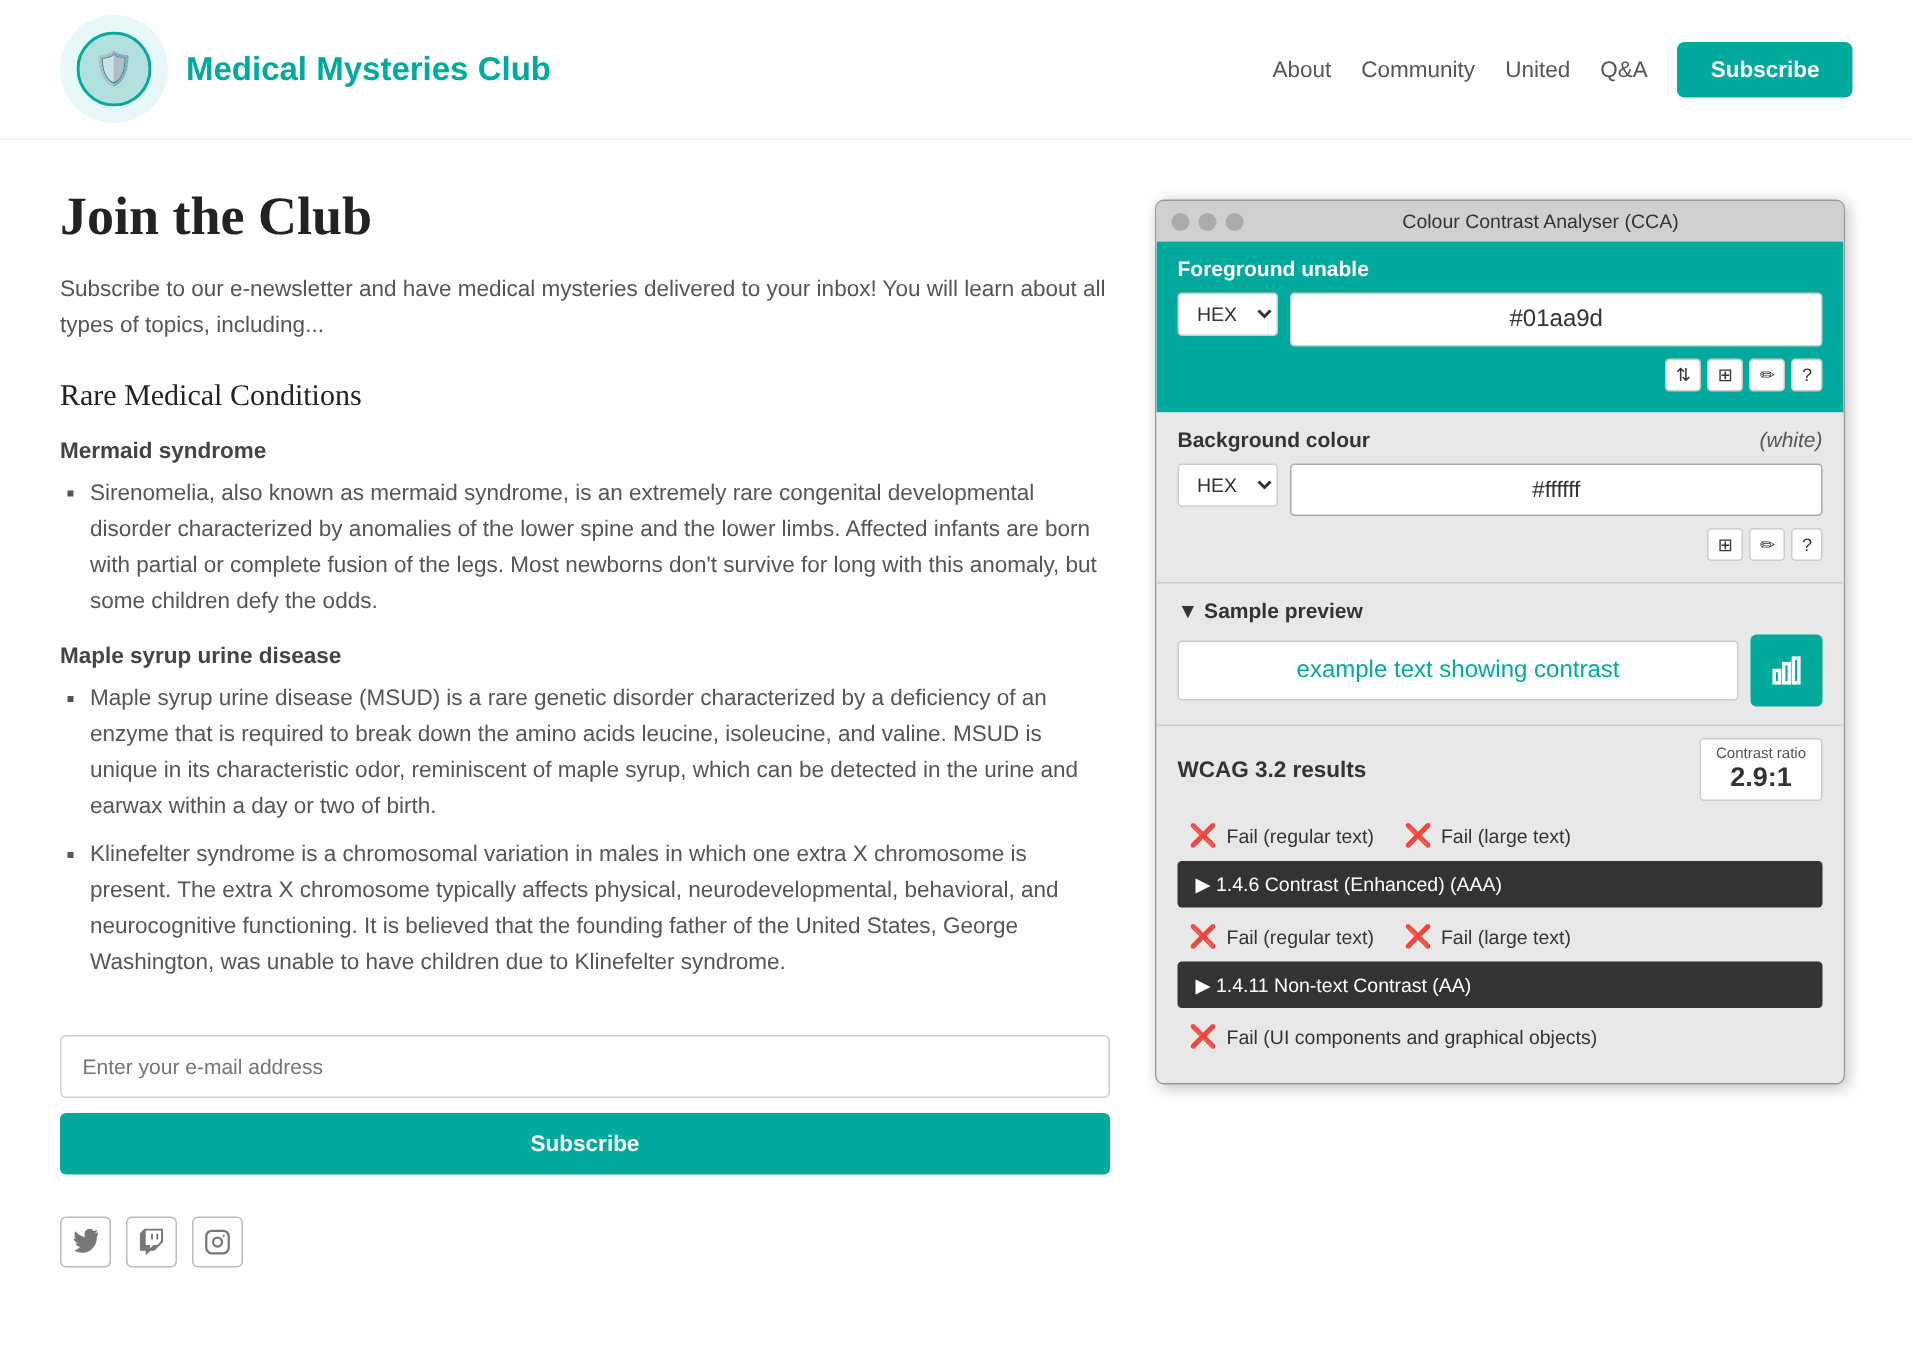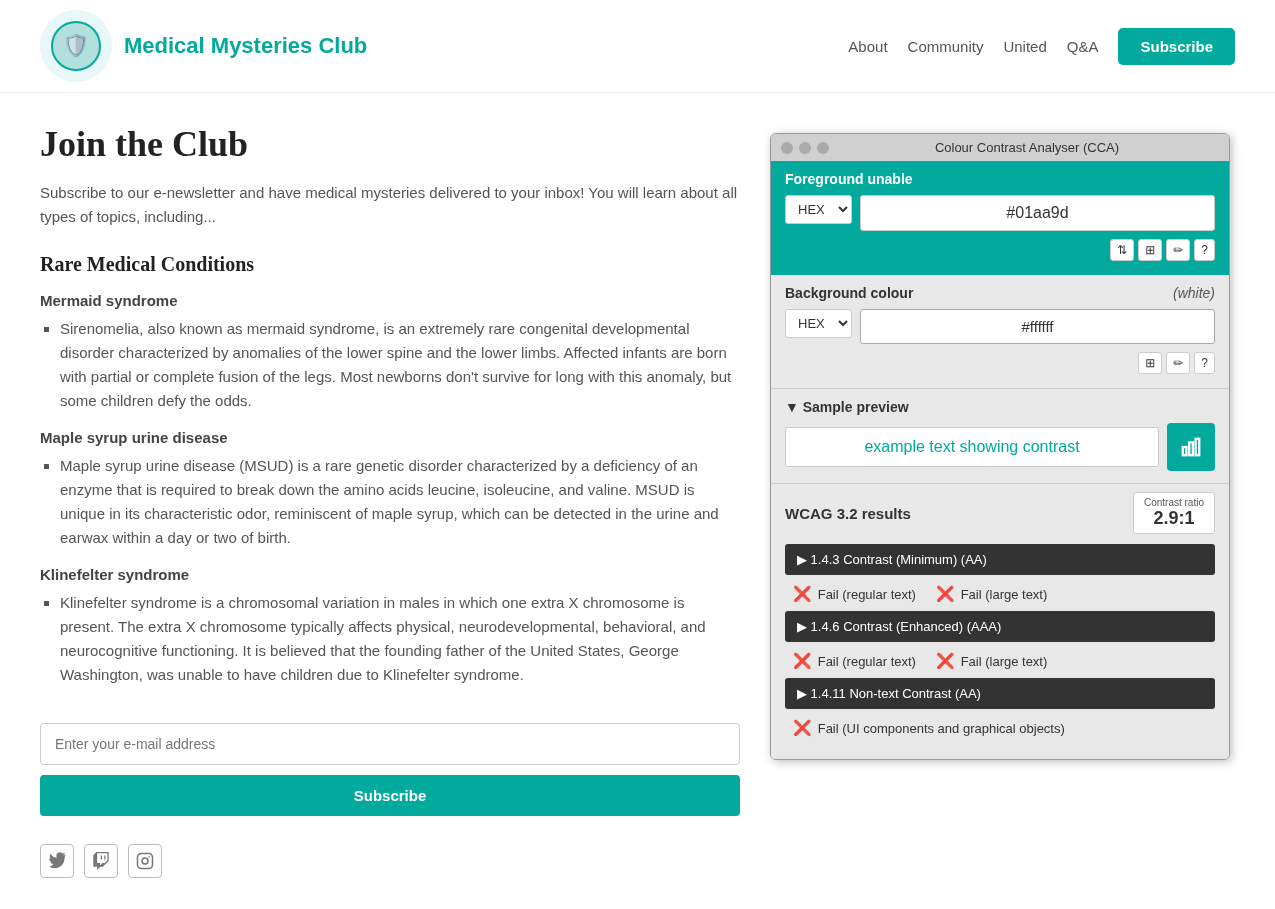--- a/index.html
+++ b/index.html
@@ -71,21 +71,21 @@
       margin-bottom: 16px;
       font-family: Georgia, serif;
     }
     .intro-text {
       color: #555;
       margin-bottom: 24px;
       line-height: 1.6;
     }
     .section-heading {
       font-size: 20px;
-      font-weight: bold;
+      font-weight: normal;
       color: #222;
       margin-bottom: 16px;
       font-family: Georgia, serif;
     }
     .condition-title {
       font-size: 15px;
       font-weight: bold;
       color: #444;
       margin-bottom: 8px;
       margin-top: 16px;
@@ -408,21 +408,20 @@
     </div>
 
     <div>
       <p class="condition-title">Maple syrup urine disease</p>
       <ul class="condition-list">
         <li>Maple syrup urine disease (MSUD) is a rare genetic disorder characterized by a deficiency of an enzyme that is required to break down the amino acids leucine, isoleucine, and valine. MSUD is unique in its characteristic odor, reminiscent of maple syrup, which can be detected in the urine and earwax within a day or two of birth.</li>
       </ul>
     </div>
 
     <div>
-      <p class="condition-title">Klinefelter syndrome</p>
       <ul class="condition-list">
         <li>Klinefelter syndrome is a chromosomal variation in males in which one extra X chromosome is present. The extra X chromosome typically affects physical, neurodevelopmental, behavioral, and neurocognitive functioning. It is believed that the founding father of the United States, George Washington, was unable to have children due to Klinefelter syndrome.</li>
       </ul>
     </div>
 
     <div class="subscribe-area">
       <input class="email-input" type="text" placeholder="Enter your e-mail address" style="">
       <button class="subscribe-btn">Subscribe</button>
     </div>
 
@@ -509,23 +508,20 @@
 
     <div class="cca-wcag-section">
       <div class="cca-wcag-header">
         <span class="cca-wcag-title">WCAG 3.2 results</span>
         <div class="cca-contrast-ratio-box">
           <div class="cca-contrast-ratio-label">Contrast ratio</div>
           <div class="cca-contrast-ratio-value">2.9:1</div>
         </div>
       </div>
 
-      <button class="cca-rule-btn">
-        <span>▶ 1.4.3 Contrast (Minimum) (AA)</span>
-      </button>
       <div class="cca-rule-results">
         <div class="cca-fail-item">
           <span class="fail-icon">❌</span>
           <span>Fail (regular text)</span>
         </div>
         <div class="cca-fail-item">
           <span class="fail-icon">❌</span>
           <span>Fail (large text)</span>
         </div>
       </div>

